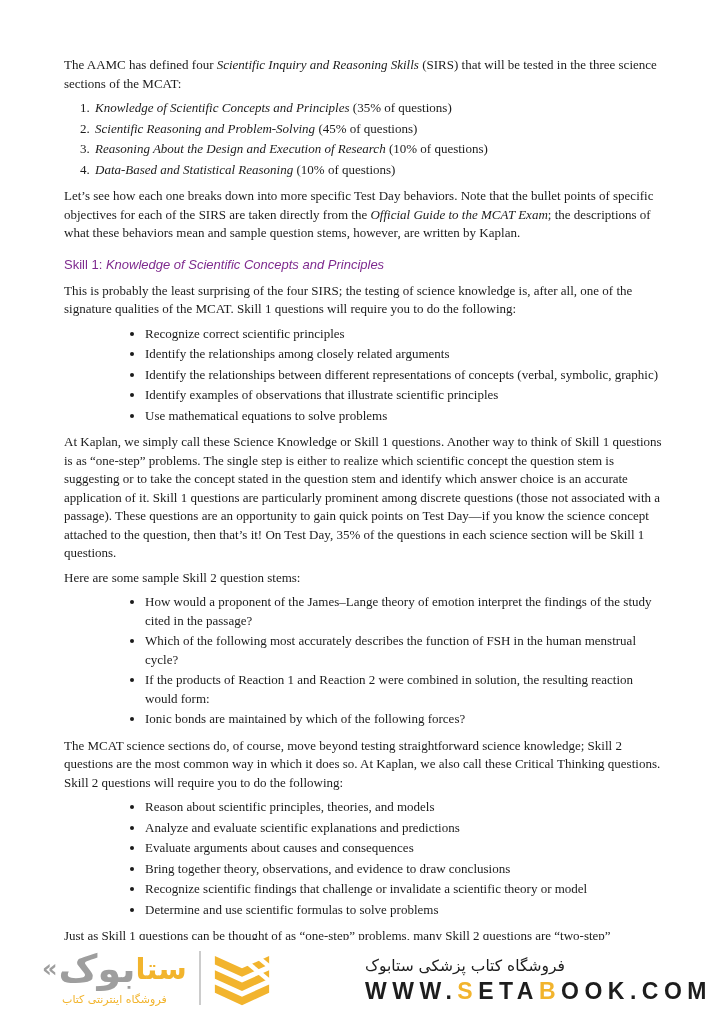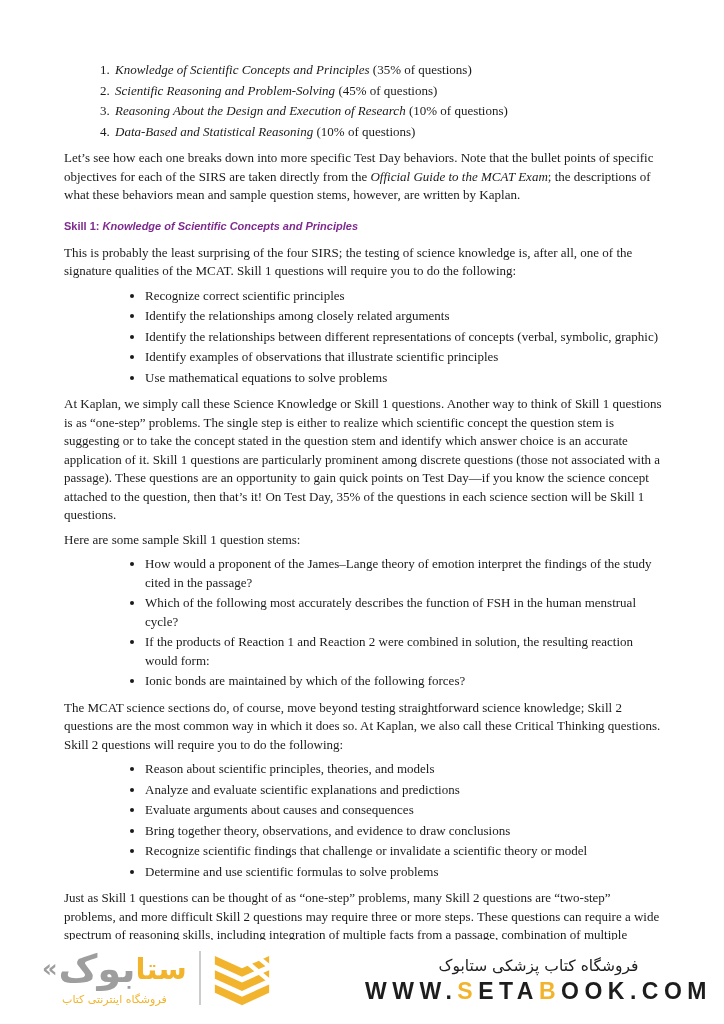--- a/index.html
+++ b/index.html
@@ -15,26 +15,26 @@
     overflow:hidden;
     position:relative;
     font-family:"Liberation Serif",serif;
     font-size:13px;
     line-height:18.5px;
     color:var(--ink);
   }
   main{padding:56px 62px 0 64px;}
   p{margin:0 0 6px 0;}
   ol{margin:5px 0 8px 0;padding-left:29px;}
-  ol li{padding-left:2px;margin-bottom:2px;margin-left:20px;}
+  ol li{padding-left:2px;margin-bottom:2px;}
   ul{margin:6px 0 8px 0;padding-left:41px;list-style:disc;}
   ul li{margin-bottom:2px;margin-left:40px;}
   h2{
     font-family:"Liberation Sans",sans-serif;
-    font-size:11px;line-height:19px;font-weight:bold;
+    font-size:13px;line-height:19px;font-weight:normal;
     color:var(--purple);
     margin:12px 0 8px 0;
   }
   h2 .skill-title{font-style:italic;}
   .seg-i{font-style:italic;}
   .seg-y{color:var(--yellow);}
 
   footer{
     position:absolute;left:0;right:0;bottom:0;height:84px;
     background:#ffffff;
@@ -49,36 +49,37 @@
   .brand-name-yellow{font-size:29px;color:var(--yellow);line-height:1.1;}
   .brand-subtitle{
     font-family:"DejaVu Sans",sans-serif;font-size:11px;line-height:14px;
     color:var(--yellow);margin-top:3px;white-space:nowrap;
   }
   .footer-divider{width:2px;height:54px;background:#cccccc;margin:0 10px 0 12px;}
   .emblem{display:block;}
   .emblem path{fill:var(--yellow);}
   .emblem line{stroke:#ffffff;stroke-width:7;}
 
-  .footer-right{text-align:center;}
+  .footer-right{text-align:left;}
   .footer-tagline{
     font-family:"DejaVu Sans",sans-serif;font-size:15.5px;line-height:20px;
     color:#1d1d1d;margin-bottom:5px;direction:rtl;
   }
   .footer-url{
     font-family:"Liberation Sans",sans-serif;font-weight:bold;
     font-size:23px;line-height:20px;letter-spacing:5.5px;
     color:#1d1d1d;white-space:nowrap;
   }
 </style>
 </head>
 <body>
 
 <main>
 
+  <p><span>The AAMC has defined four </span><span class="seg-i">Scientific Inquiry and Reasoning Skills</span><span> (SIRS) that will be tested in the three science sections of the MCAT:</span></p>
 
   <ol>
       <li><span class="seg-i">Knowledge of Scientific Concepts and Principles</span><span> (35% of questions)</span></li>
       <li><span class="seg-i">Scientific Reasoning and Problem-Solving</span><span> (45% of questions)</span></li>
       <li><span class="seg-i">Reasoning About the Design and Execution of Research</span><span> (10% of questions)</span></li>
       <li><span class="seg-i">Data-Based and Statistical Reasoning</span><span> (10% of questions)</span></li>
     </ol>
 
   <p><span>Let’s see how each one breaks down into more specific Test Day behaviors. Note that the bullet points of specific objectives for each of the SIRS are taken directly from the </span><span class="seg-i">Official Guide to the MCAT Exam</span><span>; the descriptions of what these behaviors mean and sample question stems, however, are written by Kaplan.</span></p>
 
@@ -86,21 +87,21 @@
     <h2><span>Skill 1: </span><span class="skill-title">Knowledge of Scientific Concepts and Principles</span></h2>
     <p>This is probably the least surprising of the four SIRS; the testing of science knowledge is, after all, one of the signature qualities of the MCAT. Skill 1 questions will require you to do the following:</p>
     <ul>
         <li>Recognize correct scientific principles</li>
         <li>Identify the relationships among closely related arguments</li>
         <li>Identify the relationships between different representations of concepts (verbal, symbolic, graphic)</li>
         <li>Identify examples of observations that illustrate scientific principles</li>
         <li>Use mathematical equations to solve problems</li>
       </ul>
     <p>At Kaplan, we simply call these Science Knowledge or Skill 1 questions. Another way to think of Skill 1 questions is as “one-step” problems. The single step is either to realize which scientific concept the question stem is suggesting or to take the concept stated in the question stem and identify which answer choice is an accurate application of it. Skill 1 questions are particularly prominent among discrete questions (those not associated with a passage). These questions are an opportunity to gain quick points on Test Day—if you know the science concept attached to the question, then that’s it! On Test Day, 35% of the questions in each science section will be Skill 1 questions.</p>
-    <p>Here are some sample Skill 1 question stems:</p>
+    <p>Here are some sample Skill 2 question stems:</p>
     <ul>
         <li>How would a proponent of the James–Lange theory of emotion interpret the findings of the study cited in the passage?</li>
         <li>Which of the following most accurately describes the function of FSH in the human menstrual cycle?</li>
         <li>If the products of Reaction 1 and Reaction 2 were combined in solution, the resulting reaction would form:</li>
         <li>Ionic bonds are maintained by which of the following forces?</li>
       </ul>
   </section>
 
   <section>
     <p>The MCAT science sections do, of course, move beyond testing straightforward science knowledge; Skill 2 questions are the most common way in which it does so. At Kaplan, we also call these Critical Thinking questions. Skill 2 questions will require you to do the following:</p>

